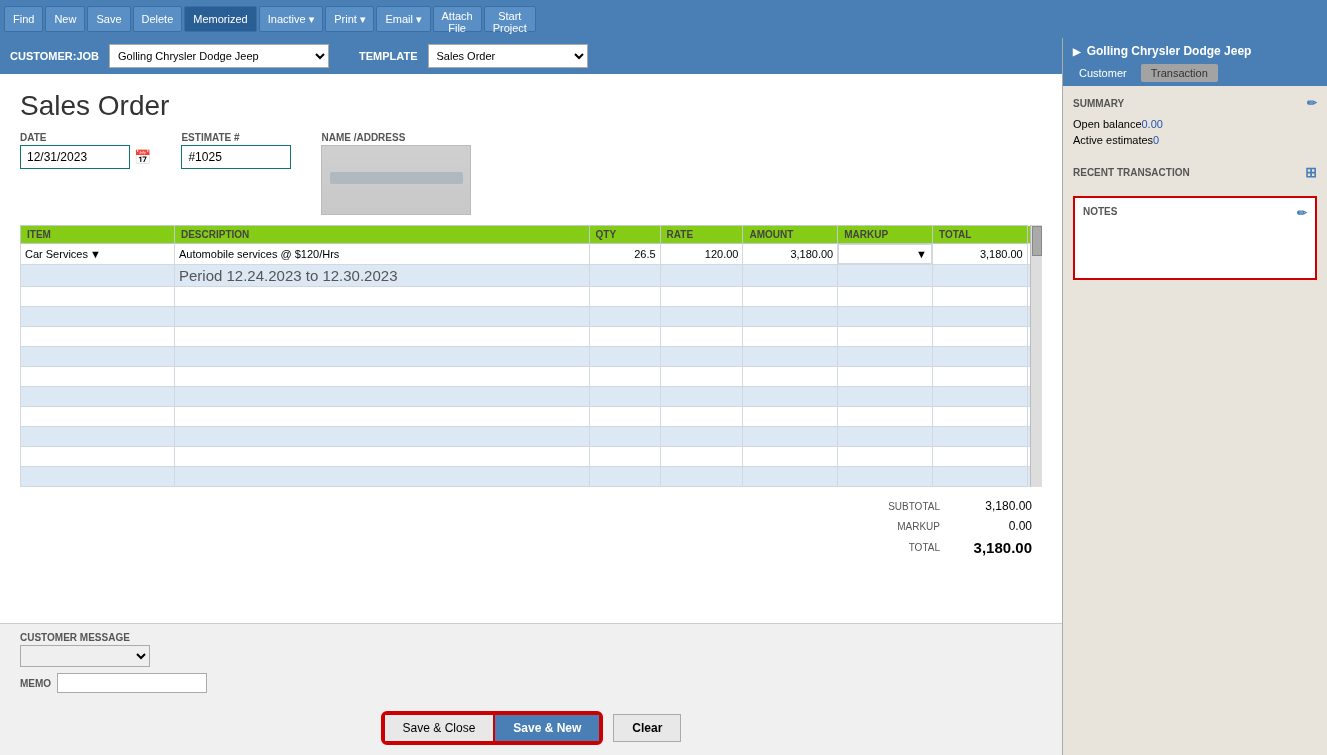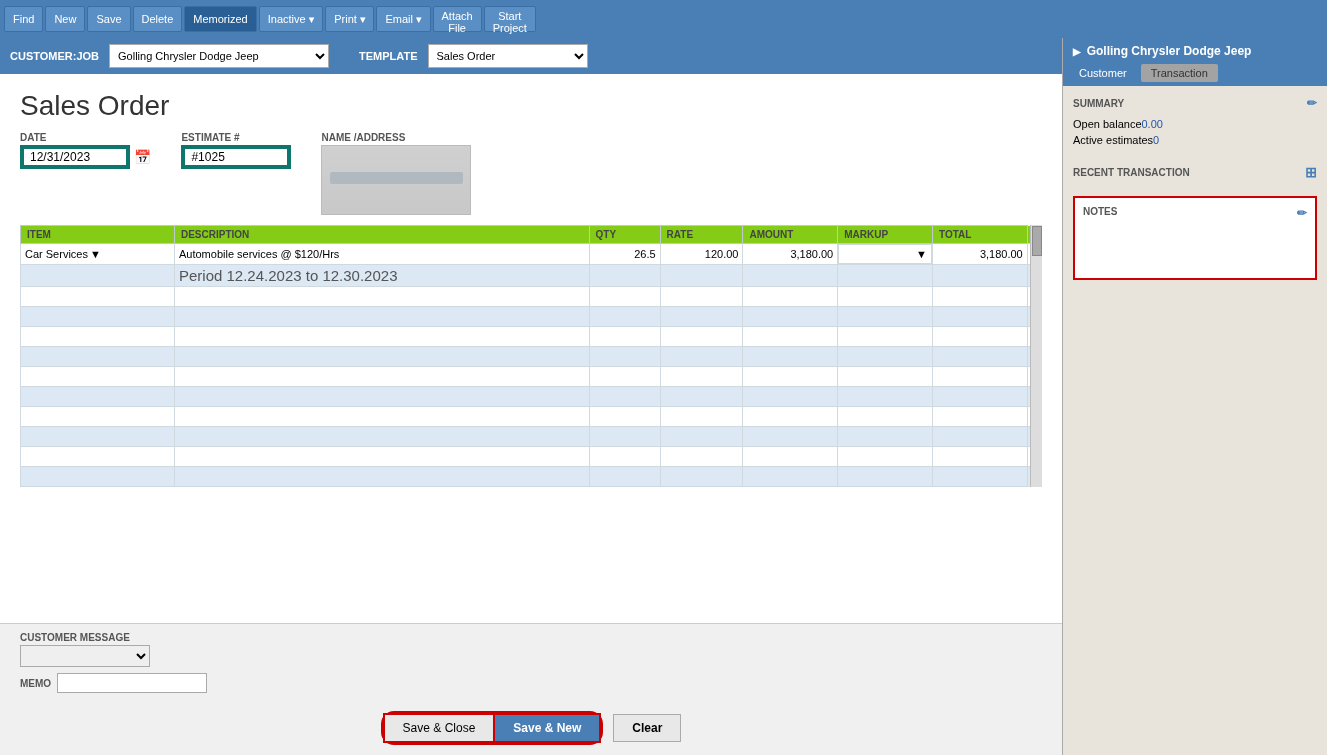--- a/index.html
+++ b/index.html
@@ -97,21 +97,21 @@
     .form-header-row {
       display: flex;
       align-items: flex-start;
       gap: 30px;
       margin-bottom: 10px;
     }
 
     .field-group { display: flex; flex-direction: column; }
     .field-label { font-size: 10px; font-weight: bold; color: #555; margin-bottom: 2px; text-transform: uppercase; }
     .field-input {
-      border: 4px solid #0f766e;
+      border: 1px solid #0f766e;
       padding: 3px 6px;
       font-size: 12px;
       height: 24px;
     }
     .date-input { width: 110px; }
     .estimate-input { width: 110px; }
 
     .name-address-box {
       width: 150px;
       height: 70px;
@@ -209,21 +209,21 @@
       background: #e8e8e8;
       border: 1px solid #aaa;
       padding: 6px 18px;
       font-size: 12px;
       cursor: pointer;
       margin-left: 10px;
       font-weight: bold;
     }
     .btn-group-outline {
       border: 2px solid #c00;
-      border-radius: 13px;
+      border-radius: 6px;
       display: flex;
     }
 
     
     .right-panel {
       width: 265px;
       background: #e8e4dc;
       display: flex;
       flex-direction: column;
       border-left: 1px solid #aaa;
@@ -506,20 +506,38 @@
               <td style="padding:0;border:none;vertical-align:top;">
                 <div class="v-scrollbar">
                   <div class="v-scrollbar-thumb"></div>
                 </div>
               </td>
             </tr>
           </tbody>
         </table>
       </div>
 
+      <div class="totals-area">
+        <table class="totals-table">
+          <tbody>
+              <tr>
+            <td class="totals-label">SUBTOTAL</td>
+            <td class="totals-value">3,180.00</td>
+          </tr>
+          <tr>
+            <td class="totals-label">MARKUP</td>
+            <td class="totals-value">0.00</td>
+          </tr>
+          <tr>
+            <td class="totals-label">TOTAL</td>
+            <td class="totals-value total-final">3,180.00</td>
+          </tr>
+        </tbody>
+          </table>
+      </div>
     </div>
 
     <div class="form-bottom">
       <div>
         <div class="customer-msg-label">CUSTOMER MESSAGE</div>
         <select class="customer-msg-select">
           <option value=""></option>
         </select>
       </div>
       <div class="memo-row">

